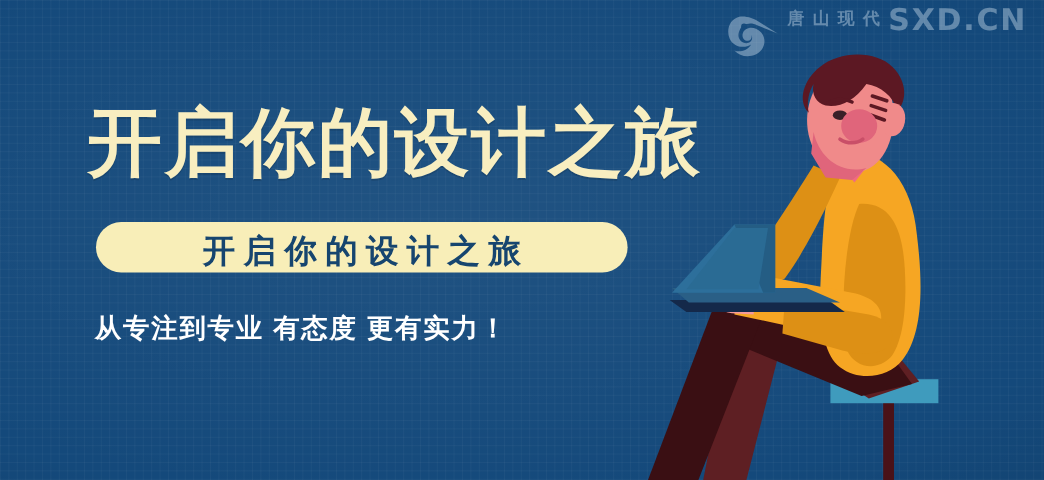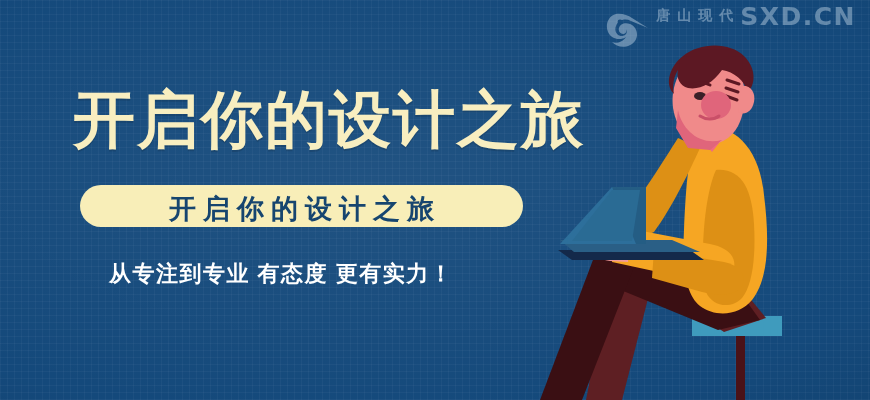--- a/index.html
+++ b/index.html
@@ -71,21 +71,21 @@
     display:flex; align-items:flex-end; justify-content:center;
   }
   #subtitle-text {
     color:#16456f; font-size:27px; font-weight:bold;
     letter-spacing:7px; padding-left:7px; white-space:nowrap;
   }
   #tagline {
     position:absolute; left:79px; top:259px;
     z-index:9;
     color:#ffffff; font-size:22px; font-weight:bold;
-    letter-spacing:1.5px; white-space:nowrap;margin-left:30px;
+    letter-spacing:1.5px; white-space:nowrap;
   }
 
   
   #illustration { position:absolute; left:0; top:0; z-index:7; }
 </style>
 </head>
 <body>
 
 <div id="banner">
 

